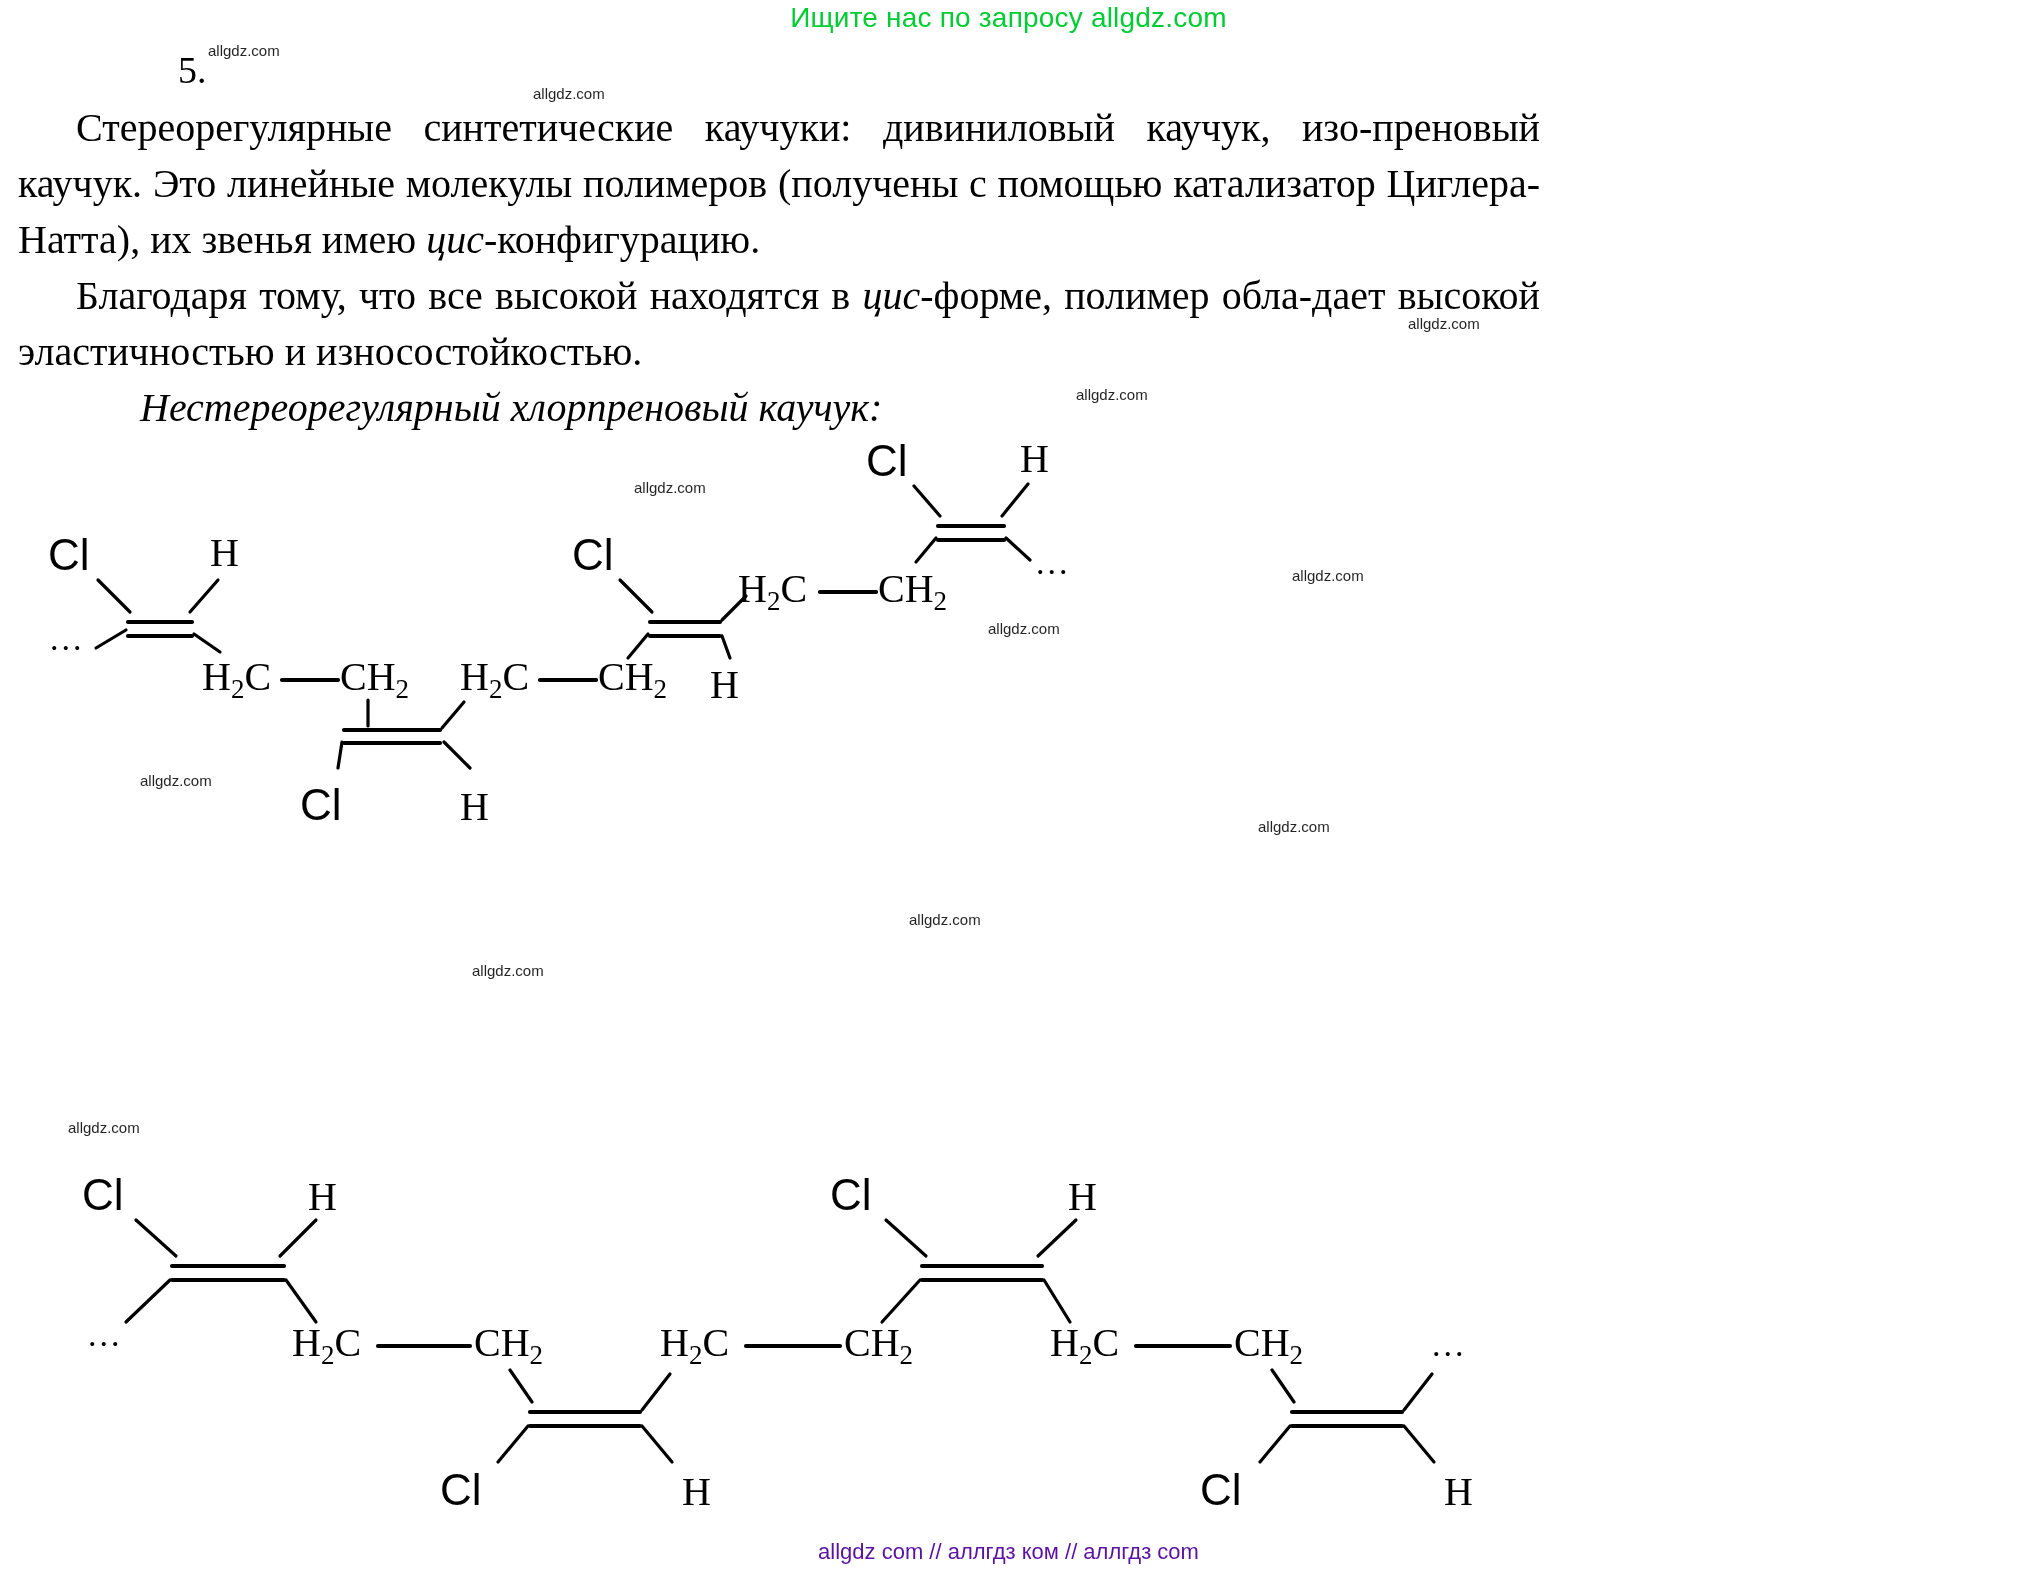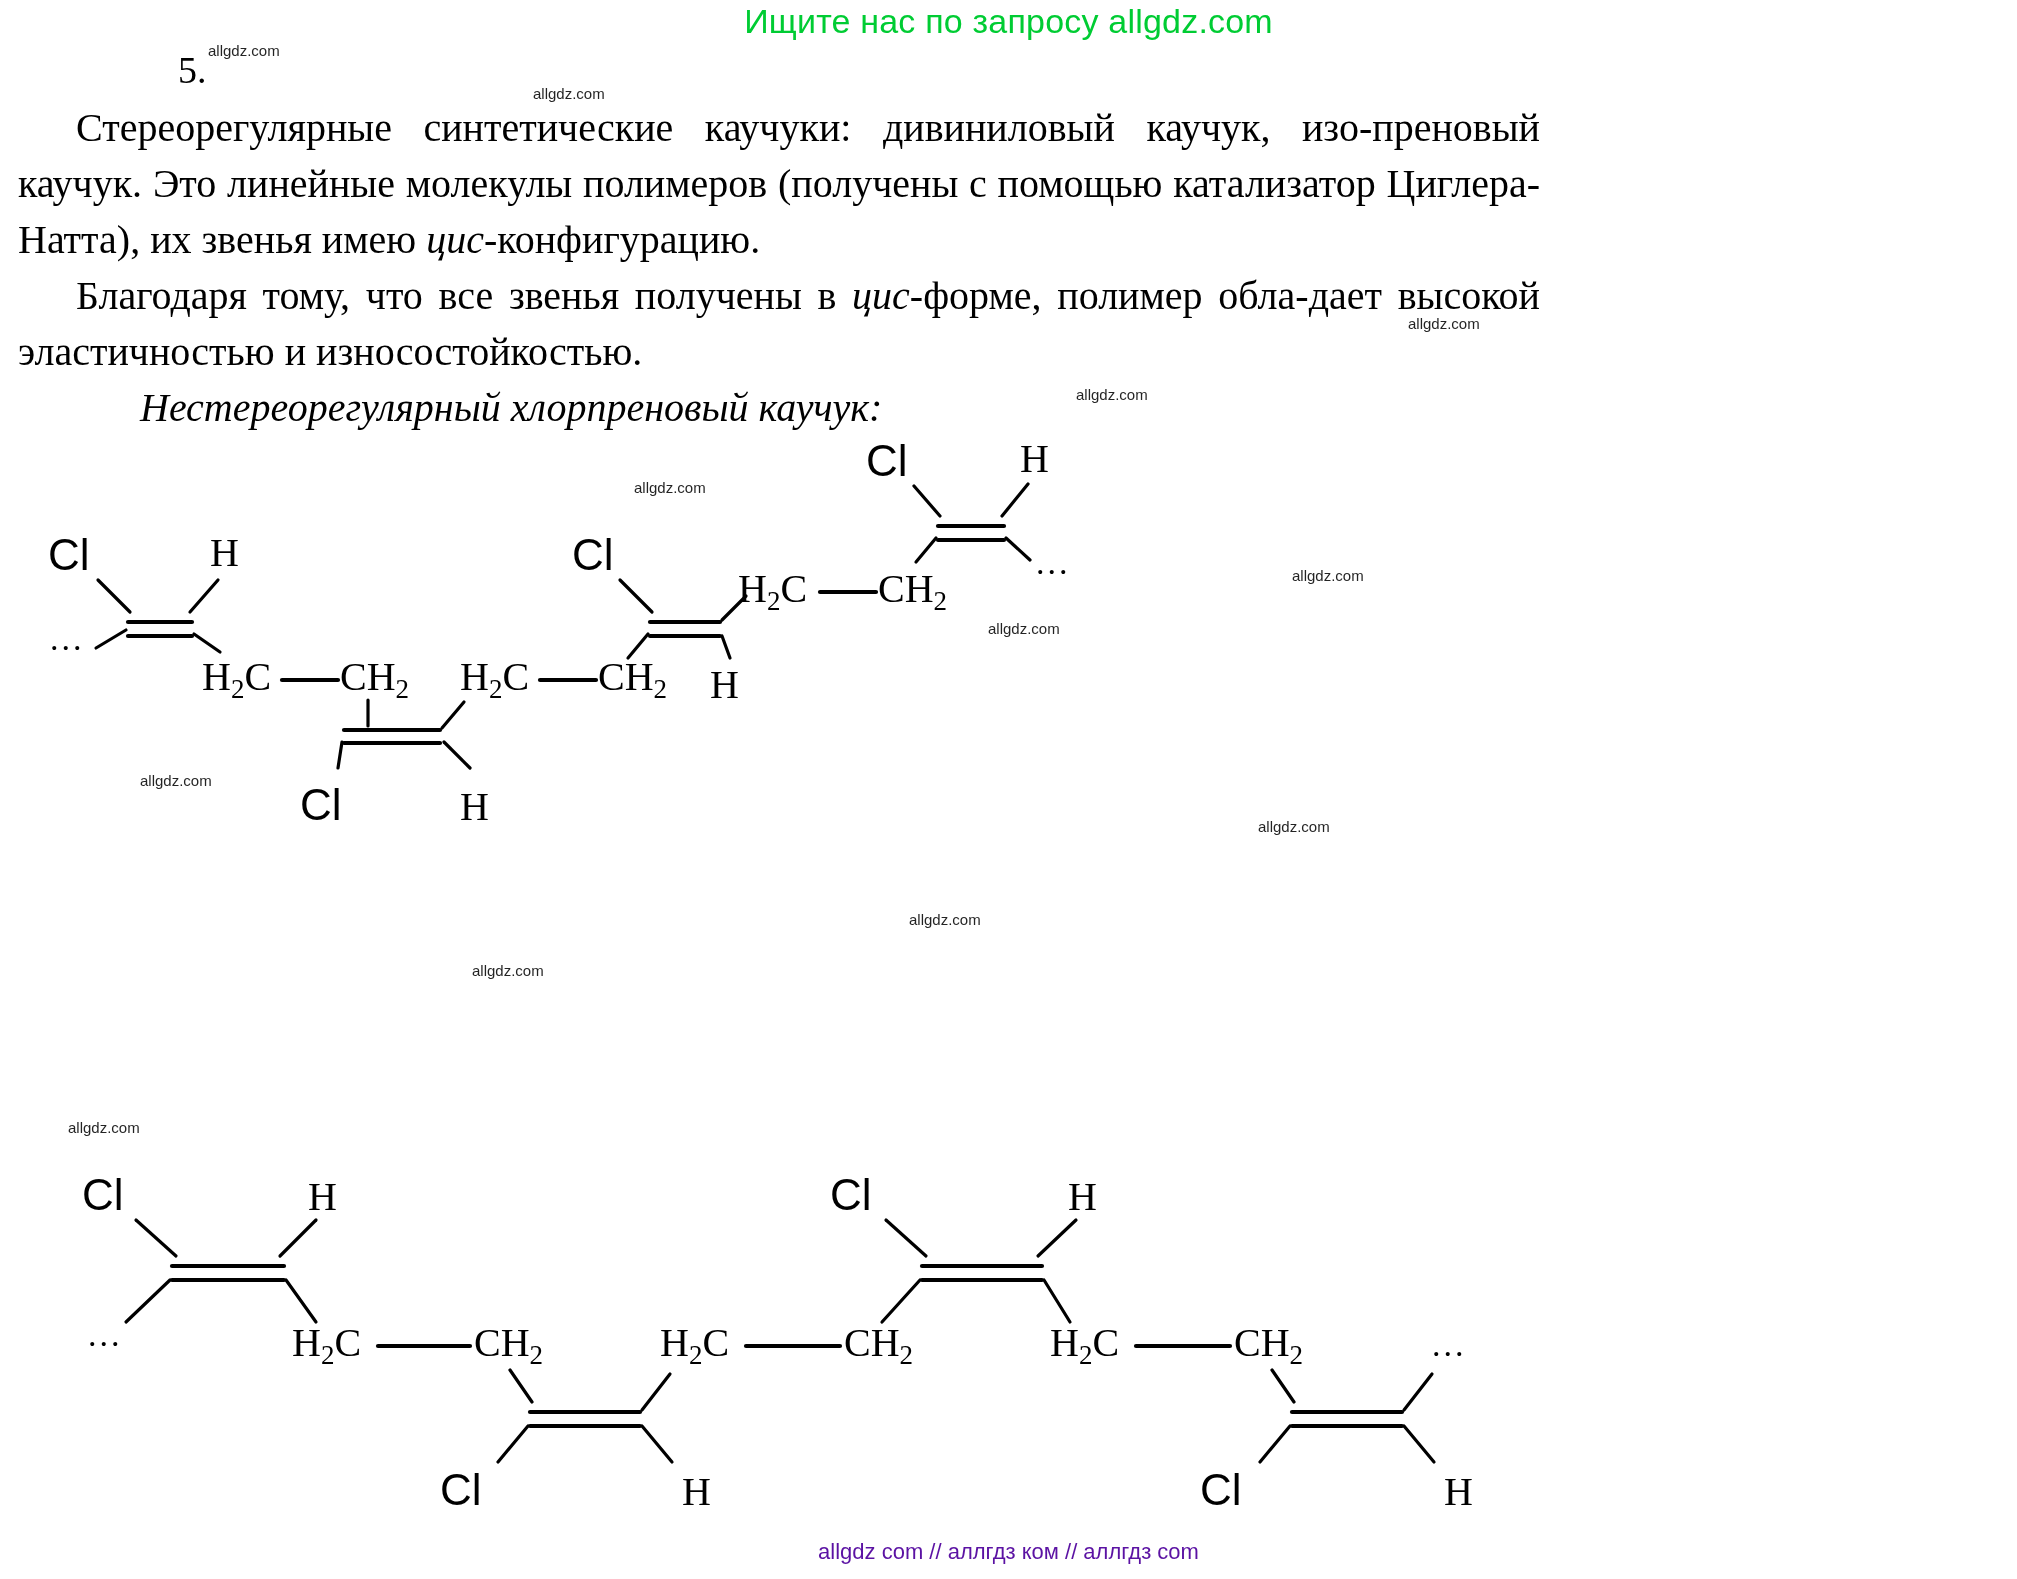--- a/index.html
+++ b/index.html
@@ -20,21 +20,21 @@
   }
 
   
   .banner {
     position: absolute;
     top: 2px;
     left: 0;
     width: 100%;
     text-align: center;
     font-family: "Liberation Sans", "DejaVu Sans", sans-serif;
-    font-size: 34px;
+    font-size: 28px;
     color: #00cc33;
     letter-spacing: 0.2px;
     white-space: nowrap;
   }
 
   
   .wm {
     position: absolute;
     font-family: "Liberation Sans", "DejaVu Sans", sans-serif;
     font-size: 15px;
@@ -115,21 +115,21 @@
 
   <div class="banner">Ищите нас по запросу allgdz.com</div>
 
   <div class="task-no">5.</div>
 
   <div class="para" style="left:18px; top:100px; width:1522px;">
     <span class="ind"></span><span>Стереорегулярные синтетические каучуки: дивиниловый каучук, изо-преновый каучук. Это линейные молекулы полимеров (получены с помощью катализатор Циглера-Натта), их звенья имею </span><em>цис</em><span>-конфигурацию.</span>
   </div>
 
   <div class="para" style="left:18px; top:268px; width:1522px;">
-    <span class="ind"></span><span>Благодаря тому, что все звенья получены в </span><em>цис</em><span>-форме, полимер обла-дает высокой эластичностью и износостойкостью.</span>
+    <span class="ind"></span><span>Благодаря тому, что все высокой находятся в </span><em>цис</em><span>-форме, полимер обла-дает высокой эластичностью и износостойкостью.</span>
   </div>
 
   <div class="subhead" style="left:140px; top:384px;">Нестереорегулярный хлорпреновый каучук:</div>
 
   <div class="chem" style="left:20px; top:430px;">
     <svg width="1120" height="340" viewBox="0 0 1120 340" xmlns="http://www.w3.org/2000/svg">
 
       <text class="atom cl" x="28" y="140">Cl</text>
       <text class="atom" x="190" y="136">H</text>
 

